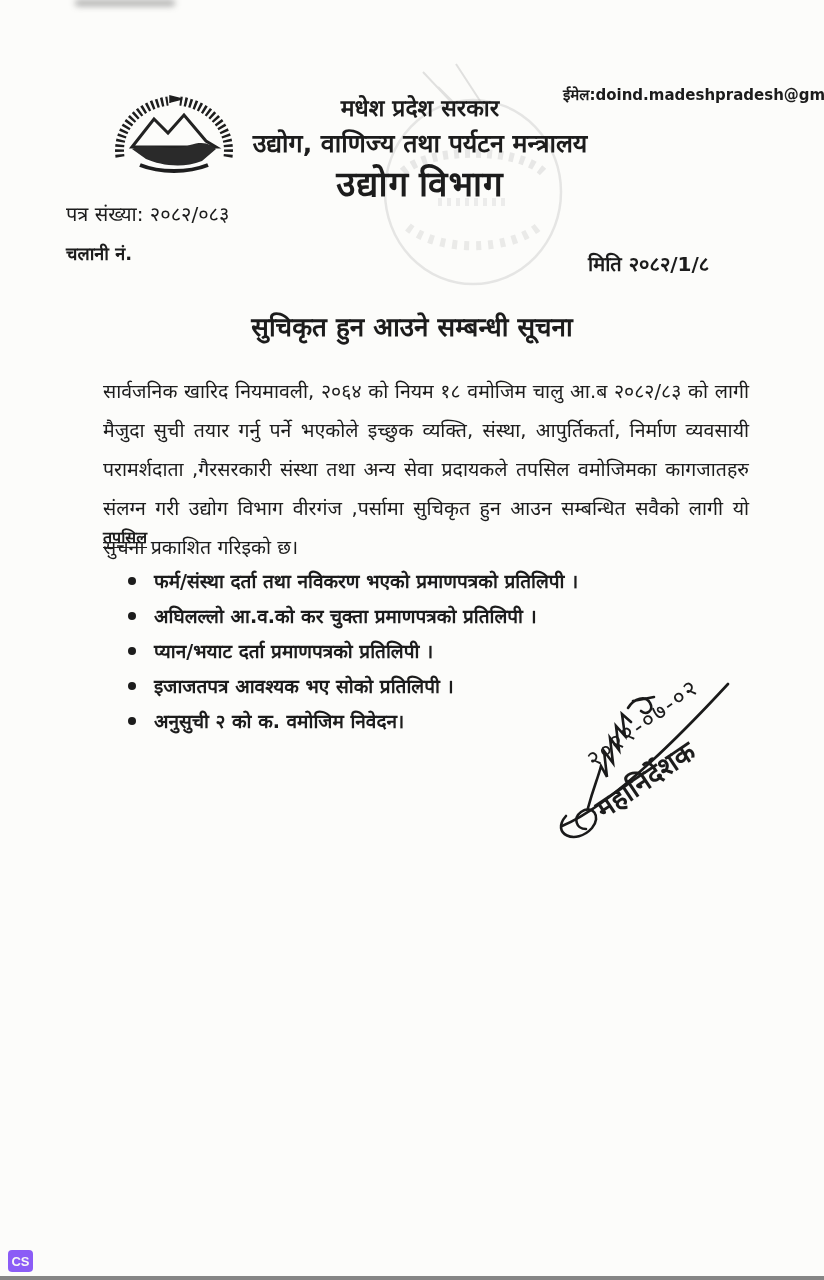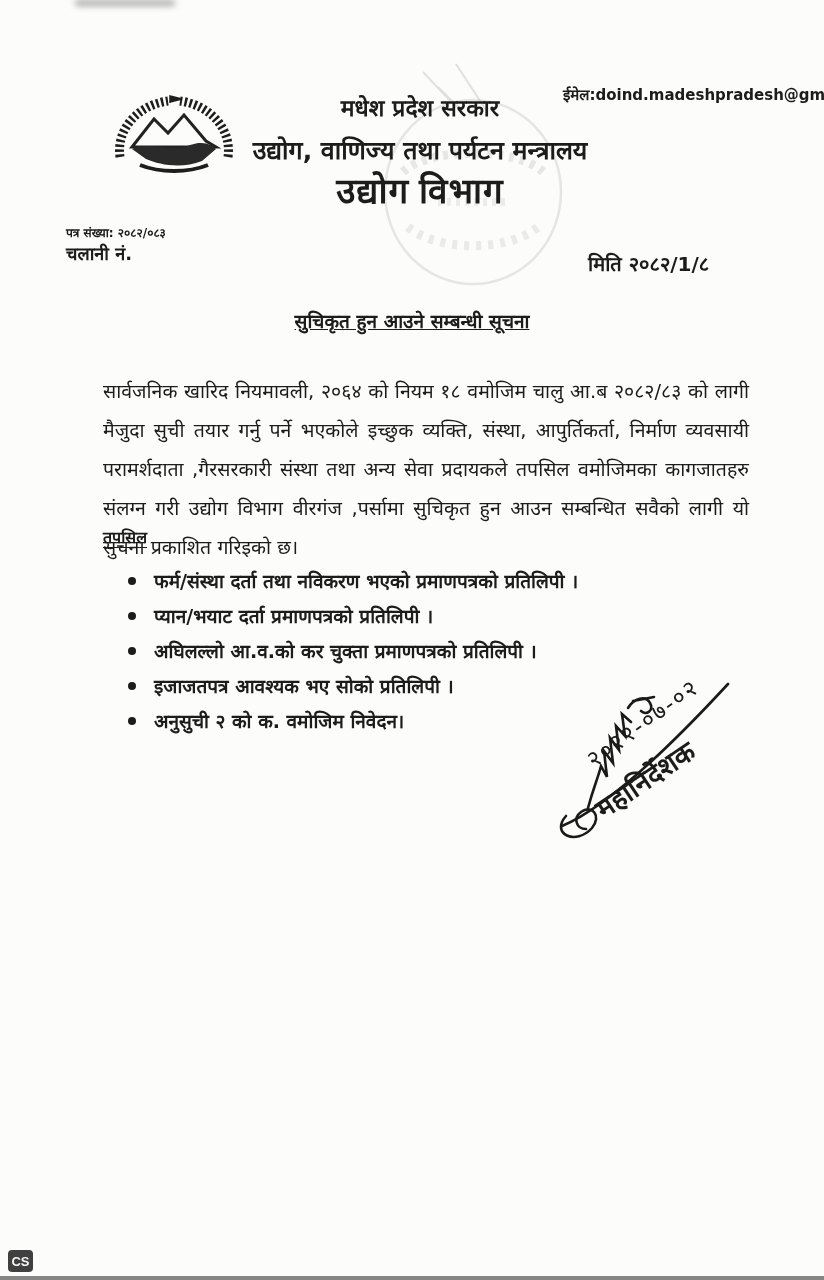--- a/index.html
+++ b/index.html
@@ -13,32 +13,32 @@
 
   
   .smudge { left:75px; top:0; width:100px; height:6px;
     background:rgba(70,70,70,.45); filter:blur(3px); border-radius:3px; }
 
   
   .email { left:563px; top:84px; font-size:15px; font-weight:600; white-space:nowrap; }
   .emblem { left:110px; top:95px; width:128px; height:84px; }
   .letterhead { left:250px; top:91px; width:340px; text-align:center; }
   .lh-gov { font-size:23px; font-weight:700; line-height:34px; }
-  .lh-ministry { font-size:25px; font-weight:700; line-height:38px;margin-top:7px; }
+  .lh-ministry { font-size:25px; font-weight:700; line-height:38px; }
   .lh-dept { font-size:35px; font-weight:800; line-height:44px; letter-spacing:1px;font-family:Liberation Serif, serif; }
   .lh-addr { font-size:22px; font-weight:700; line-height:34px; }
   .stamp { left:368px; top:52px; width:210px; height:260px; opacity:.55; filter:blur(.6px); pointer-events:none; }
 
-  .letter-no { left:66px; top:224px; font-size:12px; font-weight:700; }
+  .letter-no { left:66px; top:200px; font-size:20px; font-weight:400; }
   .dispatch-no { left:66px; top:241px; font-size:18px; font-weight:700; }
   .date-line { left:588px; top:250px; font-size:20px; font-weight:600; }
 
   
   .subject { left:0; top:308px; width:824px; text-align:center;
-    font-size:19px; font-weight:700;text-decoration:underline; }
+    font-size:26px; font-weight:700; }
 
   
   .body-para { left:103px; top:372px; width:646px;
     font-size:19.5px; line-height:39px; font-weight:500;
     text-align:justify; }
 
   .schedule-heading { left:103px; top:526px; font-size:16px; font-weight:700;
     text-decoration:underline; text-underline-offset:4px; }
 
   .bullets { left:128px; top:568px; width:560px; }
@@ -50,21 +50,21 @@
   
   .sig-svg { left:548px; top:658px; width:195px; height:190px; }
   .sig-date { left:598px; top:742px; font-size:23px; font-weight:500;
     transform:rotate(-36deg); transform-origin:0 100%;
     white-space:nowrap; letter-spacing:2px; }
   .sig-title { left:598px; top:792px; font-size:27px; font-weight:800;
     transform:rotate(-34deg); transform-origin:0 50%; white-space:nowrap; }
 
   
   .cs-badge { left:8px; top:1250px; width:25px; height:22px;
-    background:#404040; color:#f7f7f7; border-radius:4px;
+    background:#8b5cf6; color:#f7f7f7; border-radius:4px;
     display:flex; align-items:center; justify-content:center;
     font-size:13px; font-weight:700; font-family:"Liberation Sans",sans-serif; }
   .cs-text { left:39px; top:1249px; font-size:20px; color:#b5b5b5;
     font-family:"Liberation Sans",sans-serif; }
   .bottom-strip { left:0; top:1276px; width:824px; height:4px; background:#858585; }
 </style>
 </head>
 <body>
 
 <div class="page">
@@ -106,25 +106,25 @@
 
   <div class="abs schedule-heading">तपसिल</div>
 
   <div class="abs bullets">
     <div class="bullet-item">
       <span class="dot"></span>
       <span>फर्म/संस्था दर्ता तथा नविकरण भएको प्रमाणपत्रको प्रतिलिपी ।</span>
     </div>
     <div class="bullet-item">
       <span class="dot"></span>
-      <span>प्यान/भयाट दर्ता प्रमाणपत्रको प्रतिलिपी ।</span>
+      <span>अघिलल्लो आ.व.को कर चुक्ता प्रमाणपत्रको प्रतिलिपी ।</span>
     </div>
     <div class="bullet-item">
       <span class="dot"></span>
-      <span>अघिलल्लो आ.व.को कर चुक्ता प्रमाणपत्रको प्रतिलिपी ।</span>
+      <span>प्यान/भयाट दर्ता प्रमाणपत्रको प्रतिलिपी ।</span>
     </div>
     <div class="bullet-item">
       <span class="dot"></span>
       <span>इजाजतपत्र आवश्यक भए सोको प्रतिलिपी ।</span>
     </div>
     <div class="bullet-item">
       <span class="dot"></span>
       <span>अनुसुची २ को क. वमोजिम निवेदन।</span>
     </div>
   </div>

